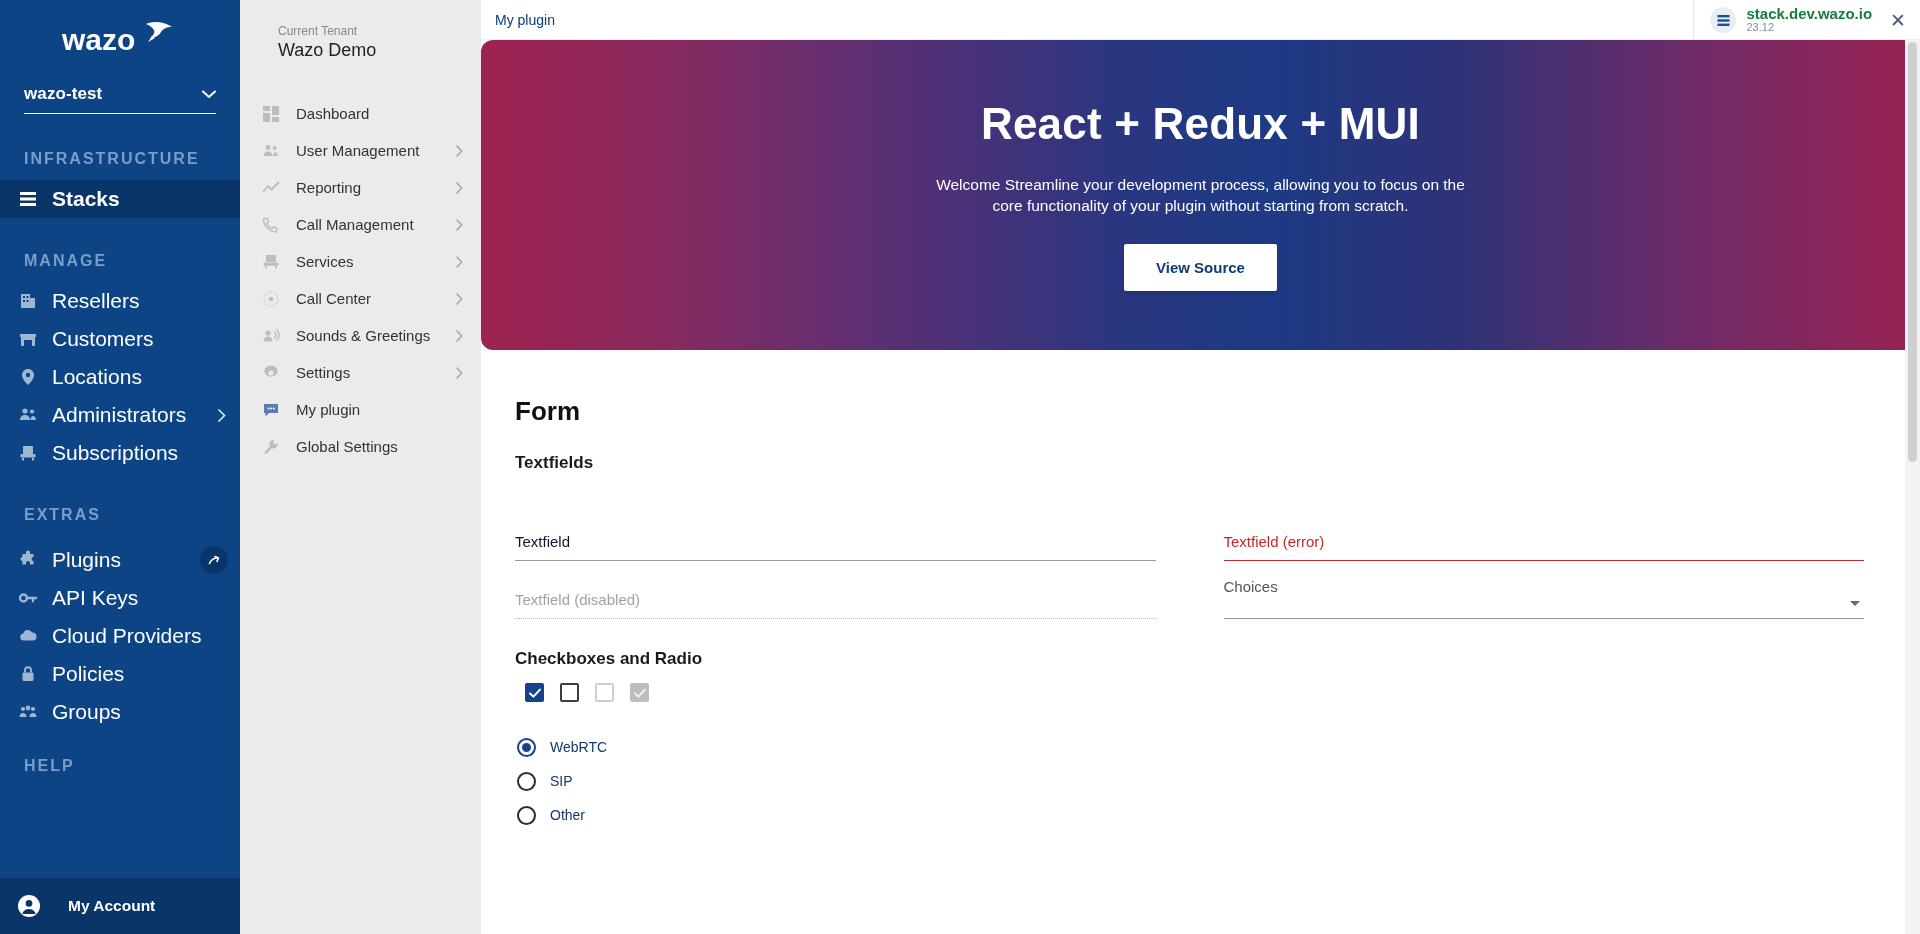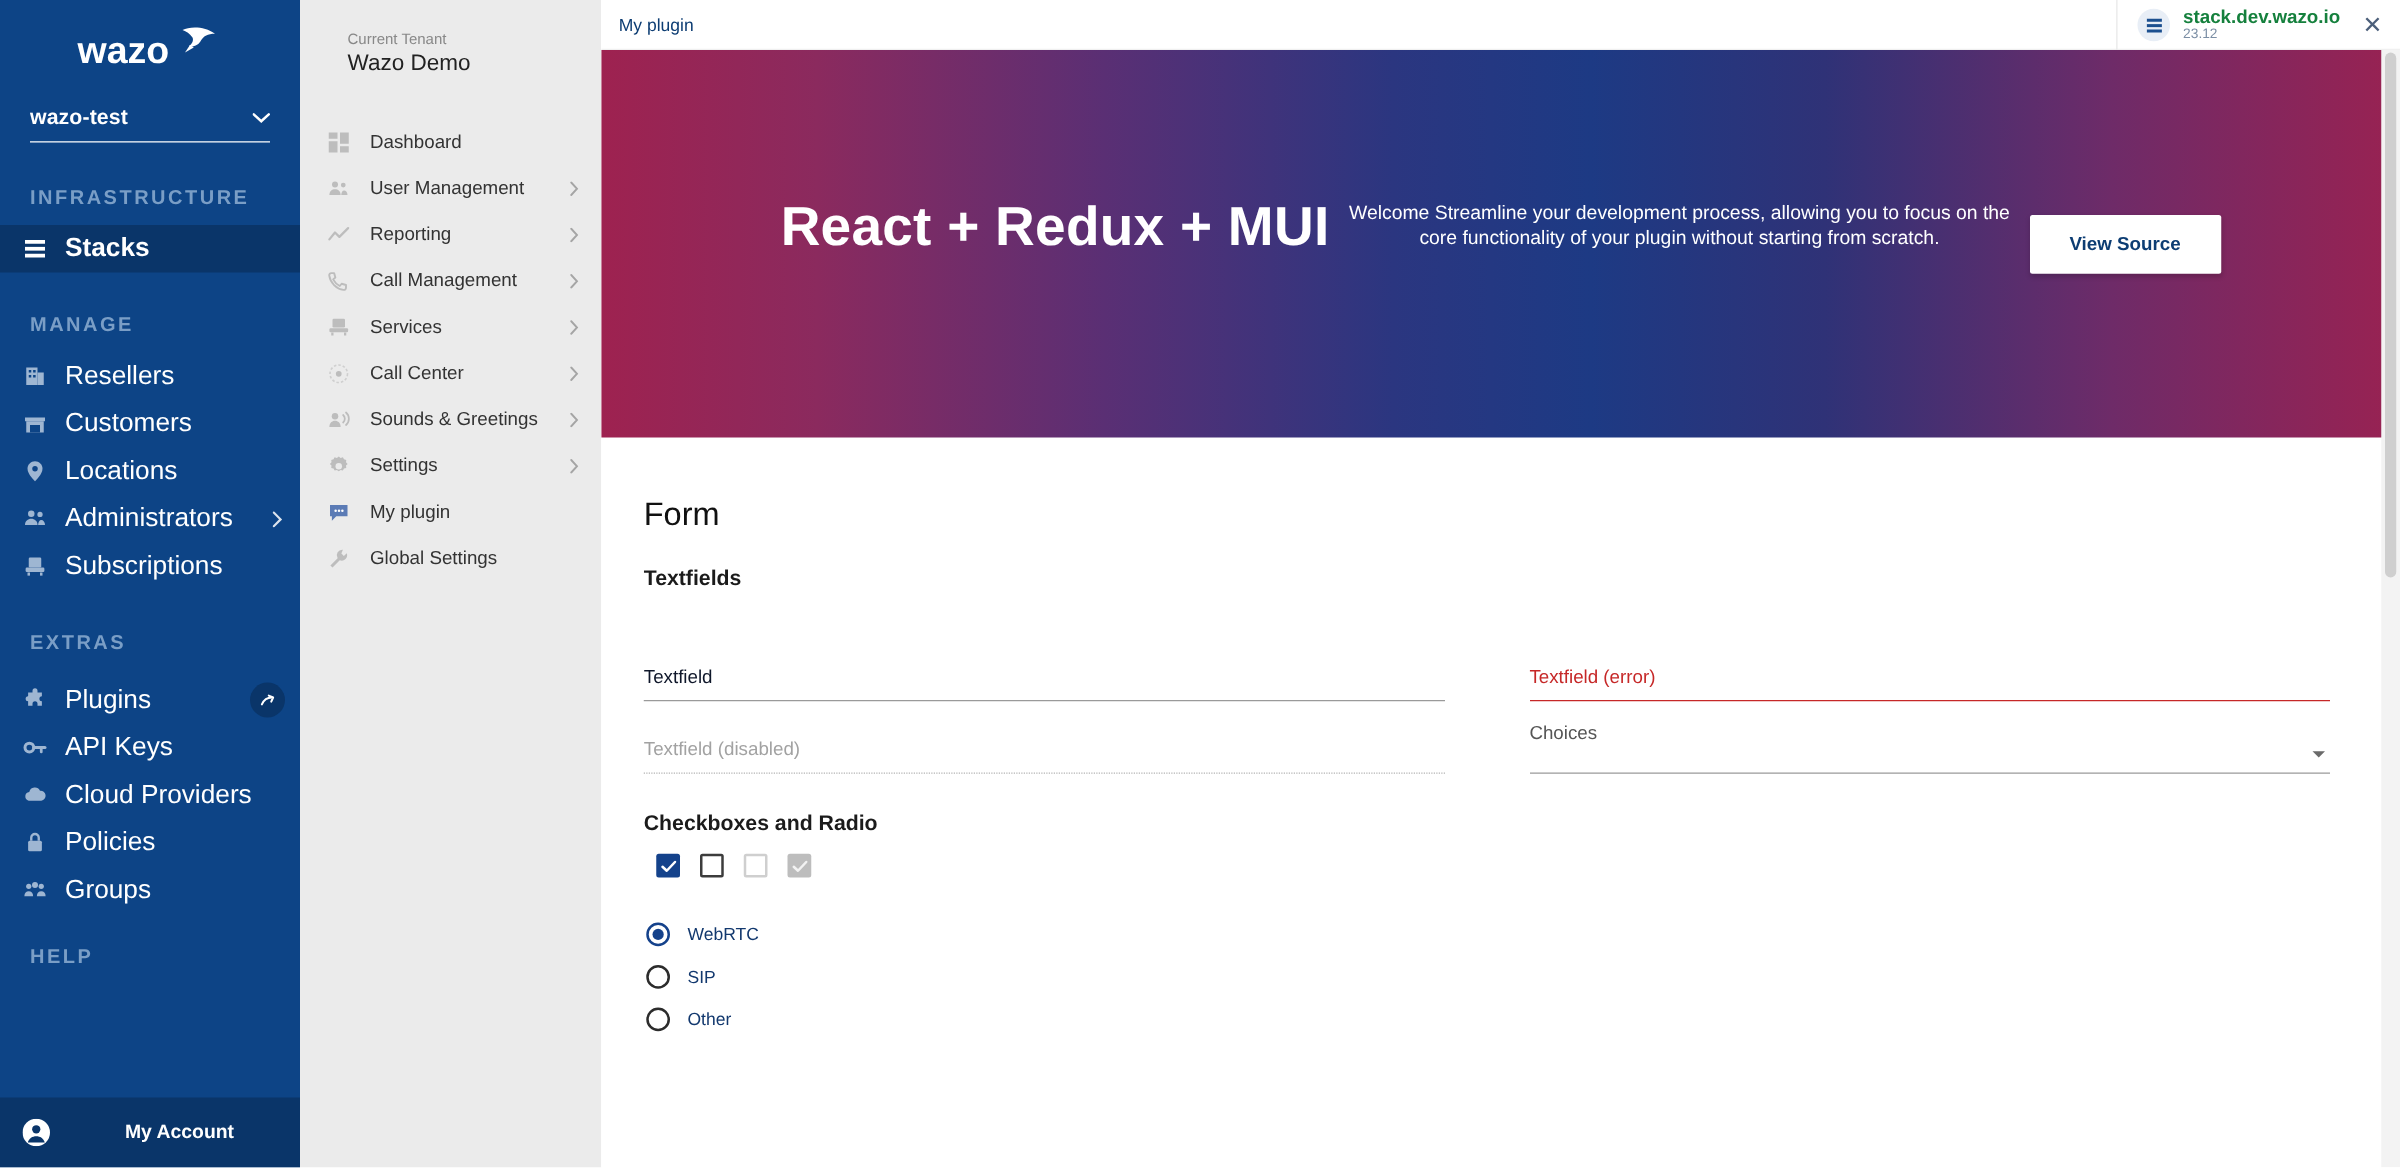--- a/index.html
+++ b/index.html
@@ -55,23 +55,22 @@
   .nav-item .chev-right { width: 8px; height: 13px; opacity: .85; }
 
   .plugin-badge {
     position: absolute; right: 12px; top: 50%; transform: translateY(-50%);
     width: 28px; height: 28px; border-radius: 50%;
     background: #0a3569; display: flex; align-items: center; justify-content: center;
   }
 
   .account-bar {
     position: absolute; left: 0; bottom: 0; width: 288px; height: 56px;
-    background: #0a3569; display: flex; align-items: center; padding: 0 18px; gap: 14px;
+    background: #0a3569; display: flex; align-items: center; padding: 0 18px; gap: 28px;
     cursor: pointer;
-    text-align: center;
   }
   .account-bar .av { width: 22px; height: 22px; flex: 0 0 22px; }
   .account-bar .nm { font-size: 15.5px; font-weight: 700; flex: 1 1 auto; }
   .dots { letter-spacing: 2px; font-size: 16px; color: #9fb8d6; line-height: 8px; }
 
   
   .secondary-nav {
     width: 241px; height: 934px; flex: 0 0 241px;
     background: #ebebeb; padding-top: 24px; overflow: hidden;
   }
@@ -105,33 +104,33 @@
     display: flex; align-items: center; justify-content: center; flex: 0 0 26px;
   }
   .stack-chip .stxt { line-height: 1.05; }
   .stack-chip .sname { font-size: 15px; font-weight: 700; color: #15803d; }
   .stack-chip .sver { font-size: 11px; color: #7c8fa5; }
   .stack-chip .sclose { font-size: 19px; color: #4c5f7a; margin-left: 8px; cursor: pointer; line-height: 1; }
 
   .hero {
     height: 310px;
     background: linear-gradient(90deg, #9e2250 0%, #8b2a5e 12%, #5a2f74 28%, #2b3680 44%, #1d3a84 55%, #2f3277 68%, #6e2b68 84%, #992252 100%);
-    display: flex; align-items: center; justify-content: center;
-    color: #ffffff; text-align: center;
+    display: flex; flex-direction: column; align-items: center; justify-content: center;
+    color: #ffffff; text-align: center; border-radius: 12px;
   }
   .hero h1 { font-size: 44px; font-weight: 700; letter-spacing: .2px; margin-bottom: 26px; }
   .hero p { font-size: 15.5px; line-height: 1.32; max-width: 560px; margin-bottom: 28px; }
   .hero-btn {
     background: #ffffff; color: #0d3d73; font-weight: 700; font-size: 15px;
     border: none; padding: 15px 32px; cursor: pointer; border-radius: 2px;
     box-shadow: 0 2px 4px rgba(0,0,0,.18);
   }
 
   .content { padding: 46px 56px 0 34px; }
-  .form-title { font-size: 26px; font-weight: 400; color: #111111; margin-bottom: 26px; }
+  .form-title { font-size: 26px; font-weight: 700; color: #111111; margin-bottom: 26px; }
   .sub-title { font-size: 17px; font-weight: 700; color: #1b1b1b; margin-bottom: 30px; }
 
   .grid2 { display: grid; grid-template-columns: 1fr 1fr; column-gap: 68px; row-gap: 0; }
 
   .field { position: relative; height: 58px; }
   .field .fv {
     position: absolute; left: 0; bottom: 11px; font-size: 15px; color: #0f172a;
   }
   .field .line { position: absolute; left: 0; right: 0; bottom: 0; height: 1px; background: #9a9a9a; }
   .field.disabled .fv { color: #a2a2a2; }

